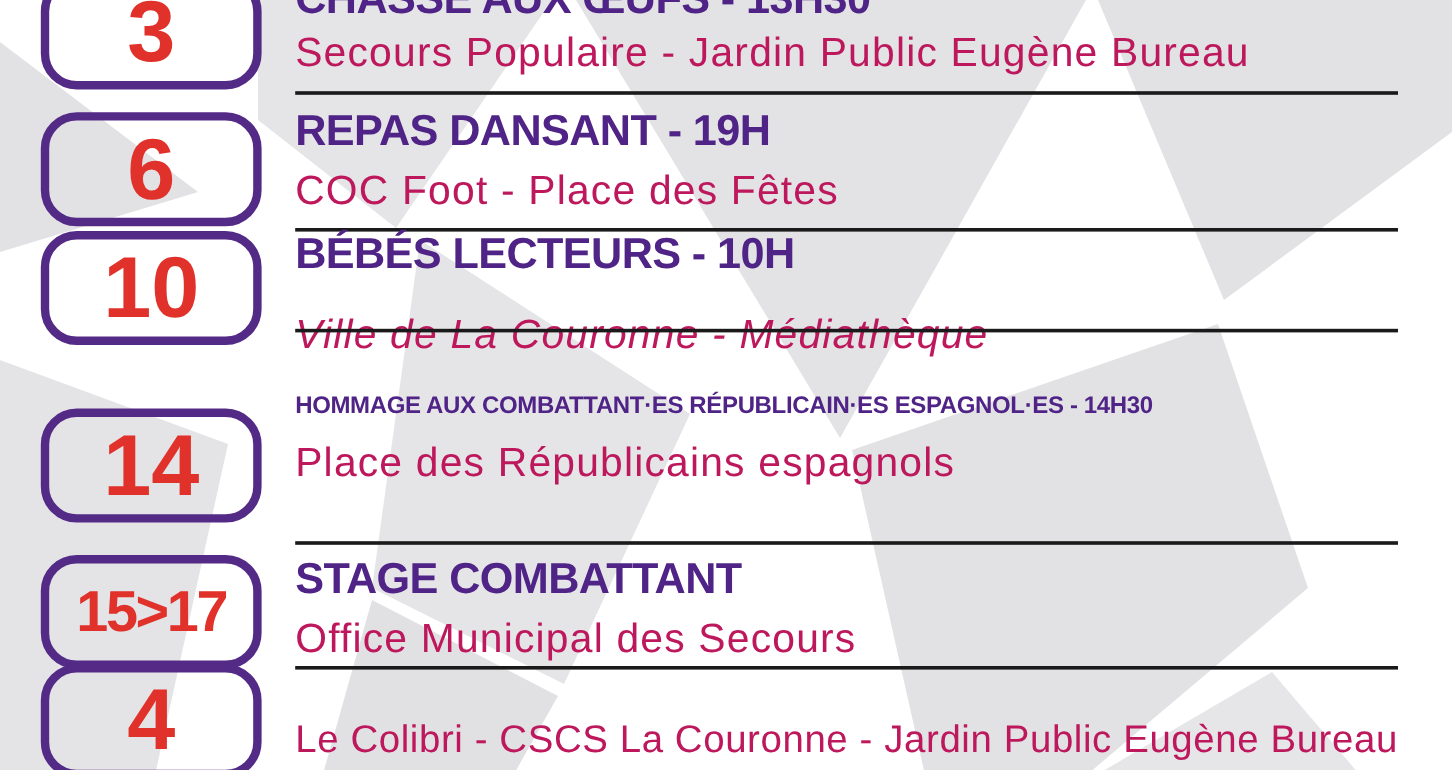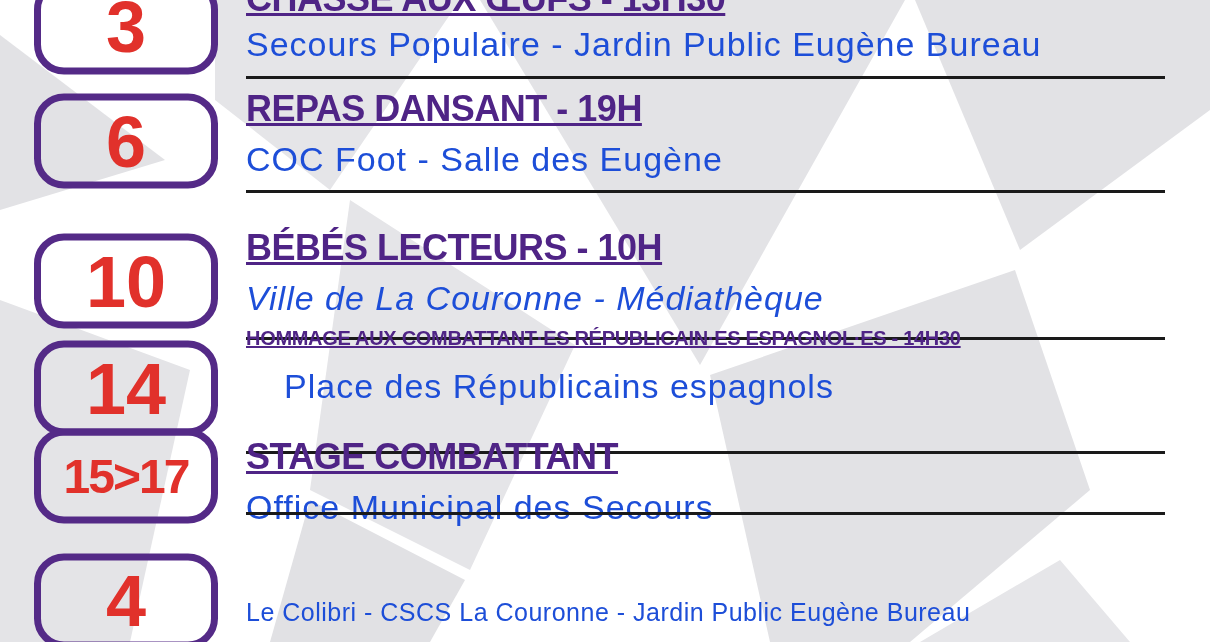--- a/index.html
+++ b/index.html
@@ -7,23 +7,23 @@
     position:relative;
     width:1210px;height:642px;
     background:#ffffff;
     overflow:hidden;
     font-family:"Liberation Sans",sans-serif;
   }
   .bg-pattern{position:absolute;left:0;top:0;width:1210px;height:642px;}
   .event-row{position:absolute;left:0;width:1210px;}
   .row-1{top:-36px;height:115px;}
   .row-2{top:79px;height:114px;}
-  .row-3{top:193px;height:128px;margin-top:19px;}
+  .row-3{top:193px;height:84px;}
   .row-4{top:312px;height:142px;}
-  .row-5{top:427px;height:88px;}
+  .row-5{top:452px;height:106px;}
   .row-6{top:538px;height:115px;}
   .separator{
     position:absolute;left:246px;bottom:0;
     width:919px;height:3px;background:#1a1a1a;
   }
   .date-badge{
     position:absolute;left:34px;top:50%;
     transform:translateY(-50%) translateY(5px);
     width:170px;height:81px;
     border:7px solid #542a87;
@@ -33,32 +33,32 @@
   }
   .date-number{
     font-size:72px;font-weight:700;line-height:1;
     color:#e1312b;letter-spacing:0px;
   }
   .date-number-range{font-size:48px;letter-spacing:-2px;}
   .event-text{position:absolute;left:246px;top:0;height:100%;width:930px;}
   .event-title{
     position:absolute;top:12px;left:0;
     font-size:36px;font-weight:700;line-height:1;
-    color:#4f2486;letter-spacing:-0.5px;white-space:nowrap;text-decoration:underline;
+    color:#4f2486;letter-spacing:-0.5px;white-space:nowrap;
   }
-  .row-3 .event-title{top:18px;}
+  .row-3 .event-title{top:0;}
   .title-small{font-size:20px;top:16px;letter-spacing:-0.3px;}
   .event-location{
     position:absolute;top:63px;left:0;
     font-size:34px;font-weight:400;line-height:1;
-    color:#1d4ed8;letter-spacing:1px;white-space:nowrap;
+    color:#be185d;letter-spacing:1px;white-space:nowrap;
   }
   .row-3 .event-location{top:69px;font-style:italic;}
-  .row-4 .event-location{top:57px;margin-left:38px;}
-  .location-small{font-size:25px;letter-spacing:0.5px;top:62px !important;}
+  .row-4 .event-location{top:57px;}
+  .location-small{font-size:32px;letter-spacing:0.5px;top:62px !important;}
 </style>
 </head>
 <body>
 
 <div class="poster">
 
   <svg class="bg-pattern" viewBox="0 0 1210 642" xmlns="http://www.w3.org/2000/svg" aria-hidden="true">
     <polygon points="0,35 165,160 0,210" fill="#e2e2e5"></polygon>
     <polygon points="215,0 460,0 330,190 215,100" fill="#e5e5e8"></polygon>
     <polygon points="480,0 905,0 700,365" fill="#e3e3e6"></polygon>
@@ -80,21 +80,21 @@
     </div>
     <div class="separator"></div>
   </div>
 
   <div class="event-row row-2">
     <div class="date-badge">
       <span class="date-number">6</span>
     </div>
     <div class="event-text">
       <div class="event-title">REPAS DANSANT - 19H</div>
-      <div class="event-location">COC Foot - Salle des Eugène</div>
+      <div class="event-location">COC Foot - Place des Fêtes</div>
     </div>
     <div class="separator"></div>
   </div>
 
   <div class="event-row row-3">
     <div class="date-badge">
       <span class="date-number">10</span>
     </div>
     <div class="event-text">
       <div class="event-title">BÉBÉS LECTEURS - 10H</div>

